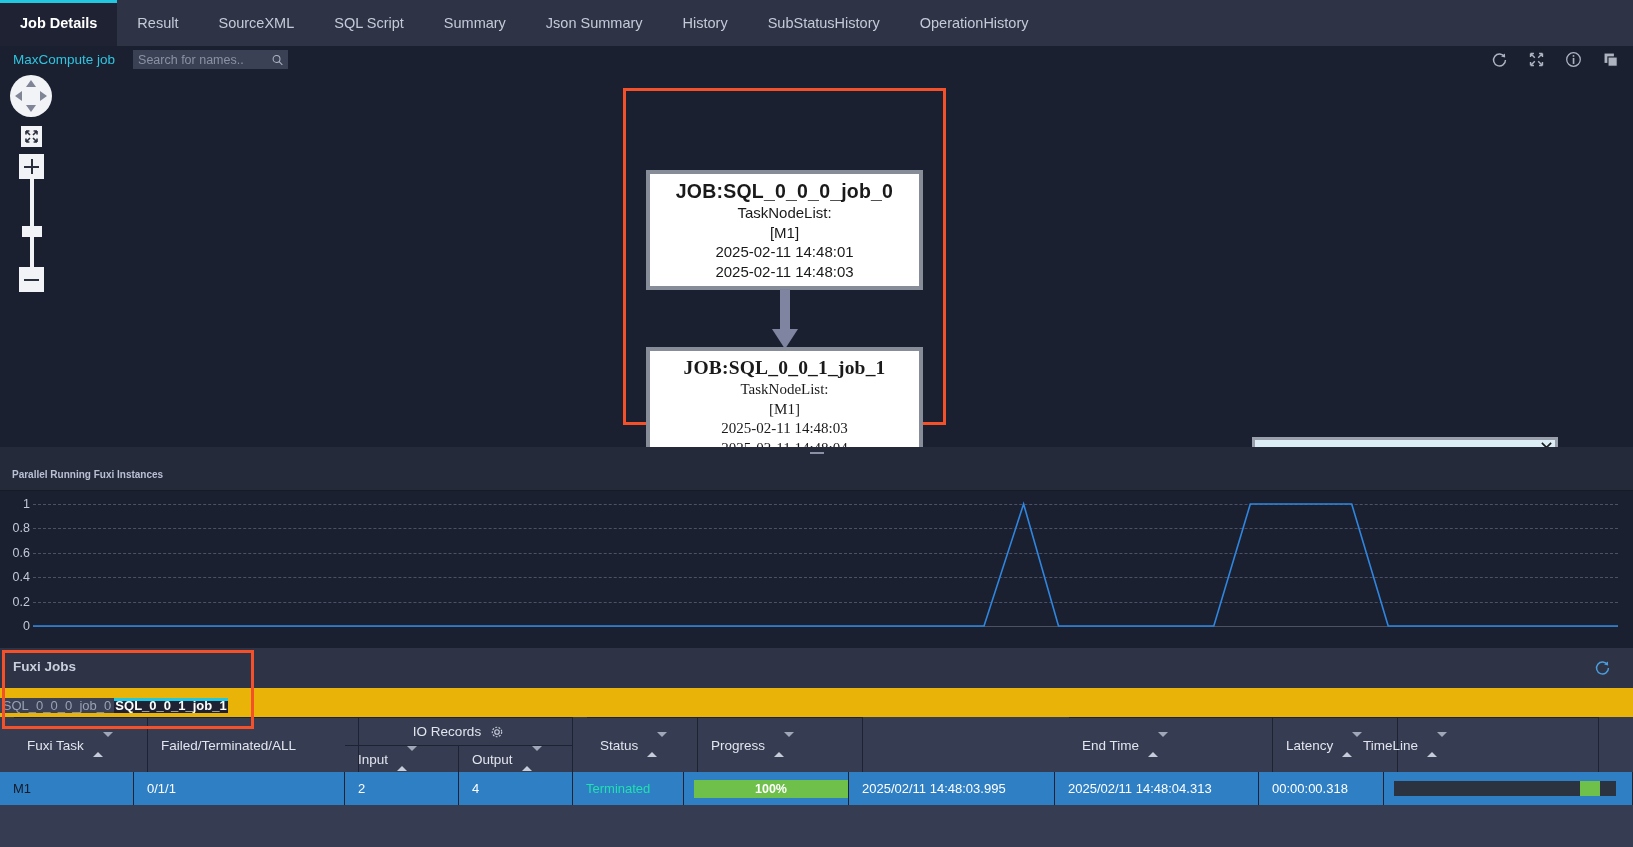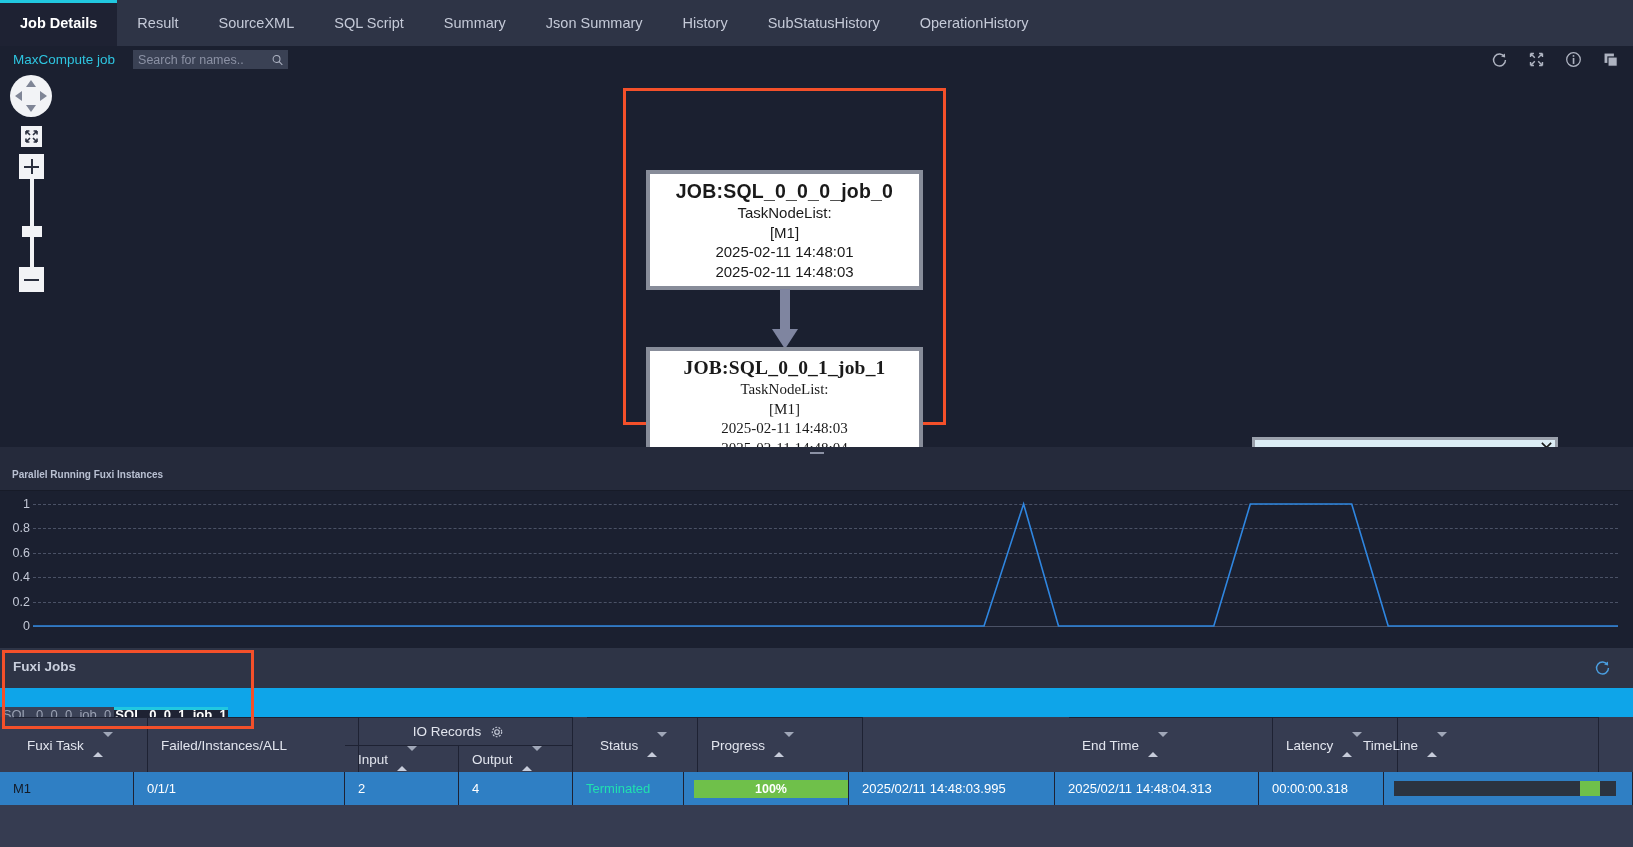--- a/index.html
+++ b/index.html
@@ -187,21 +187,21 @@
   }
   .fx-refresh {
     position: absolute; right: 22px; top: 11px; width: 17px; height: 17px; cursor: pointer;
   }
   .hl-fuxi {
     position: absolute; left: 2px; top: 650px; width: 252px; height: 79px;
     border: 3px solid #f4502a; pointer-events: none; z-index: 6;
   }
   .jobtabs {
     position: absolute; left: 0; top: 688px; width: 1633px; height: 34px;
-    background: #0ea5e9; display: flex; align-items: flex-end;
+    background: #eab308; display: flex; align-items: center;
   }
   .jtab {
     position: relative; width: 114px; display: flex; align-items: center;
     justify-content: center; font-size: 13px; color: #9aa1b3;
     background: #3b4257; cursor: pointer;
   }
   .jtab.active { background: #1e2233; color: #ffffff; font-weight: bold; }
   .jtab.active::before {
     content: ""; position: absolute; left: 0; top: 0; width: 100%; height: 3px;
     background: #21c8e0;
@@ -414,21 +414,21 @@
     </div>
   <div class="hl-fuxi"></div>
 
   <div class="tbl">
     <div class="thead" id="thead">
         <div class="th" style="left: 0px; width: 134px;">
           <span class="lbl">Fuxi Task</span>
           <span class="sorter"><span class="up"></span><span class="dn"></span></span>
         </div>
         <div class="th" style="left: 134px; width: 211px;">
-          <span class="lbl">Failed/Instances/ALL</span>
+          <span class="lbl">Failed/Terminated/ALL</span>
         </div>
         <div class="io-sub" style="left: 345px; width: 114px;">
           <span class="lbl">Input</span>
           <span class="sorter"><span class="up"></span><span class="dn"></span></span>
         </div>
         <div class="io-sub" style="left: 459px; width: 114px;">
           <span class="lbl">Output</span>
           <span class="sorter"><span class="up"></span><span class="dn"></span></span>
         </div>
         <div class="th" style="left: 573px; width: 111px;">

